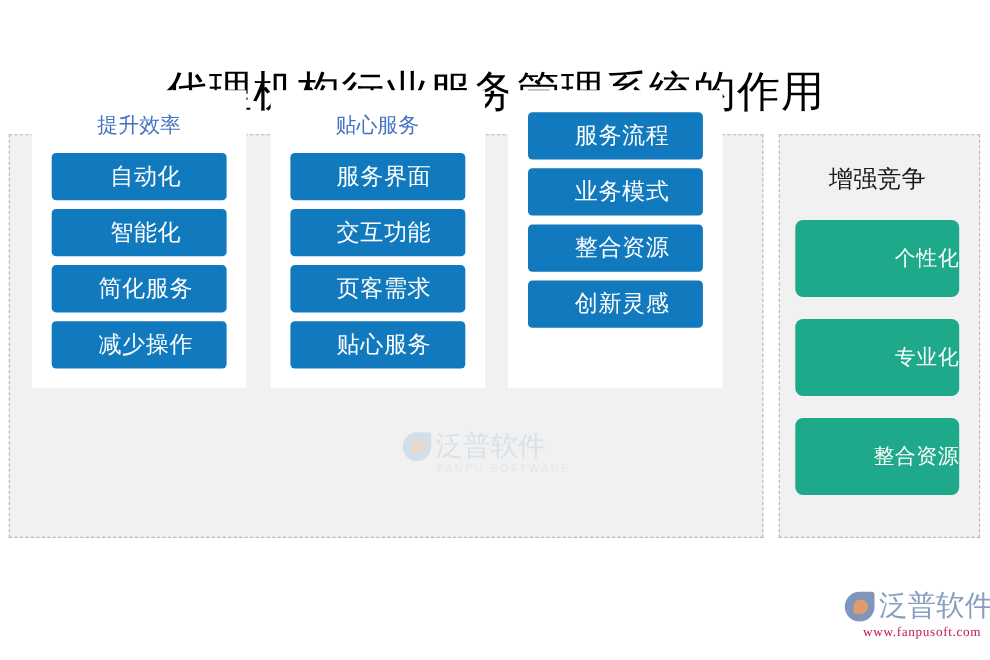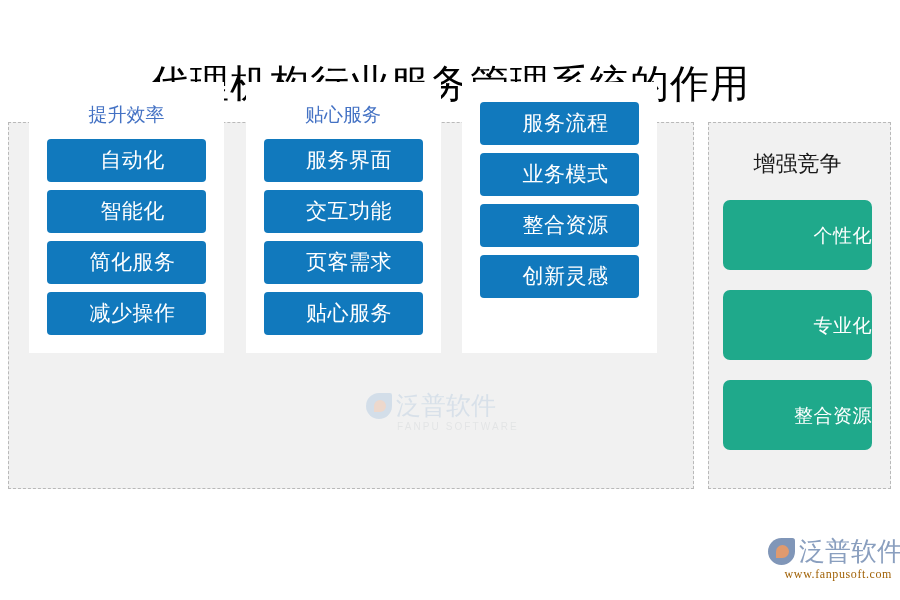--- a/index.html
+++ b/index.html
@@ -210,21 +210,21 @@
   .logo-name {
     font-size: 26px;
     line-height: 30px;
     color: #8a9fbf;
     font-family: "DejaVu Serif", "Liberation Serif", serif;
     white-space: nowrap;
   }
   .logo-url {
     font-size: 12px;
     line-height: 15px;
-    color: #a16207;
+    color: #be185d;
     letter-spacing: 0.6px;
     font-family: "Liberation Serif", serif;
     text-align: right;
     margin-top: 1px;
     white-space: nowrap;
   }
 </style>
 </head>
 <body>
 

